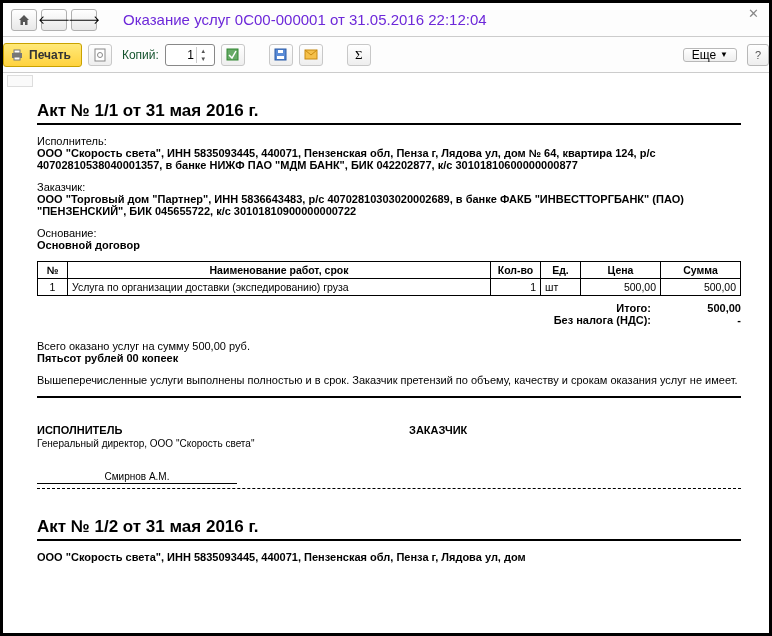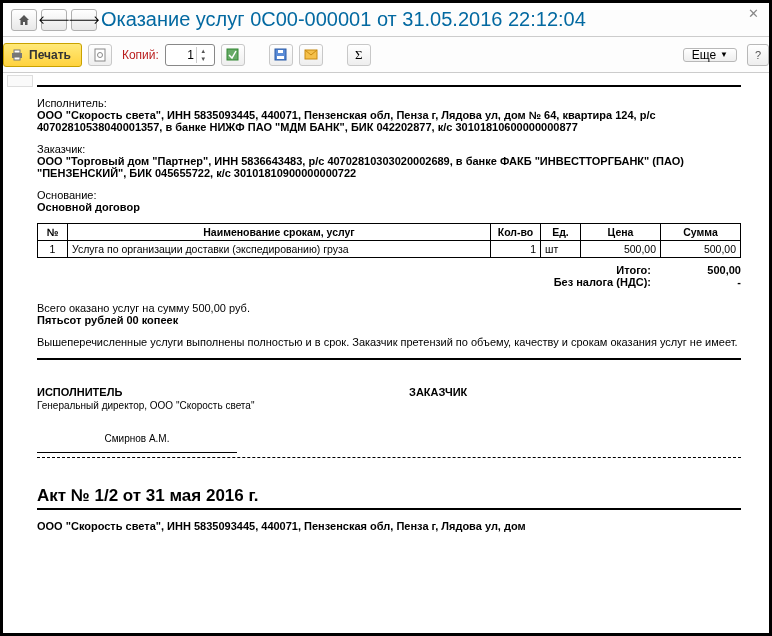--- a/index.html
+++ b/index.html
@@ -33,22 +33,23 @@
     border-radius: 3px;
     background: linear-gradient(#fff,#e8e8e8);
     margin-right: 4px;
     display: flex;
     align-items: center;
     justify-content: center;
     font-size: 12px;
     cursor: pointer;
   }
   .title {
-    font-size: 20px;
-    color: #0369a1;
+    margin-left: 22px;
+    font-size: 15px;
+    color: #6d28d9;
   }
   .close-x {
     position: absolute;
     top: 3px;
     right: 10px;
     color: #888;
     font-size: 13px;
     cursor: pointer;
   }
   .toolbar {
@@ -81,21 +82,21 @@
     border-radius: 3px;
     background: linear-gradient(#fff,#eee);
     display: flex;
     align-items: center;
     justify-content: center;
     cursor: pointer;
     font-size: 12px;
   }
   .copies-lbl {
     font-size: 12px;
-    color: #b91c1c;
+    color: #14532d;
     margin-left: 4px;
   }
   .spinner {
     width: 50px;
     height: 22px;
     border: 1px solid #888;
     border-radius: 3px;
     background: #fff;
     display: flex;
     align-items: center;
@@ -223,21 +224,21 @@
     display: flex;
     margin-top: 4px;
     gap: 40px;
   }
   .sig-col { flex: 1; margin-top: 16px; }
   .sig-title { font-weight: bold; font-size: 11px; }
   .sig-sub { font-size: 10px; margin-top: 2px; }
   .sig-name {
     text-align: center;
     font-size: 10px;
-    padding-bottom: 8px;
+    padding-bottom: 1px;
     border-bottom: 1px solid #000;
     width: 200px;
     margin-top: 22px;
   }
   .page-sep {
     margin-top: 28px;
   }
   .ruler-stub {
     position: absolute;
     top: 0px; left: 4px;
@@ -311,40 +312,41 @@
     <div class="more-btn">
       <span>Еще</span>
       <span style="font-size:8px;">▼</span>
     </div>
     <div class="help-btn">?</div>
   </div>
 
   <div class="content">
     <div class="ruler-stub"></div>
 
+    <div class="act-header">Акт № 1/1 от 31 мая 2016 г.</div>
     <div class="thick-line"></div>
 
     <div class="info-row">
       <div class="info-label">Исполнитель:</div>
       <div class="info-value">ООО "Скорость света", ИНН 5835093445, 440071, Пензенская обл, Пенза г, Лядова ул, дом № 64, квартира 124, р/с 40702810538040001357, в банке НИЖФ ПАО "МДМ БАНК", БИК 042202877, к/с 30101810600000000877</div>
     </div>
     <div class="info-row">
       <div class="info-label">Заказчик:</div>
       <div class="info-value">ООО "Торговый дом "Партнер", ИНН 5836643483, р/с 40702810303020002689, в банке ФАКБ "ИНВЕСТТОРГБАНК" (ПАО) "ПЕНЗЕНСКИЙ", БИК 045655722, к/с 30101810900000000722</div>
     </div>
     <div class="info-row">
       <div class="info-label">Основание:</div>
       <div class="info-value">Основной договор</div>
     </div>
 
     <table class="services">
       <thead>
         <tr>
           <th class="col-num">№</th>
-          <th>Наименование срокам, услуг</th>
+          <th>Наименование работ, срок</th>
           <th class="col-qty">Кол-во</th>
           <th class="col-unit">Ед.</th>
           <th class="col-price">Цена</th>
           <th class="col-sum">Сумма</th>
         </tr>
       </thead>
       <tbody>
         <tr>
           <td class="col-num">1</td>
           <td>Услуга по организации доставки (экспедированию) груза</td>

